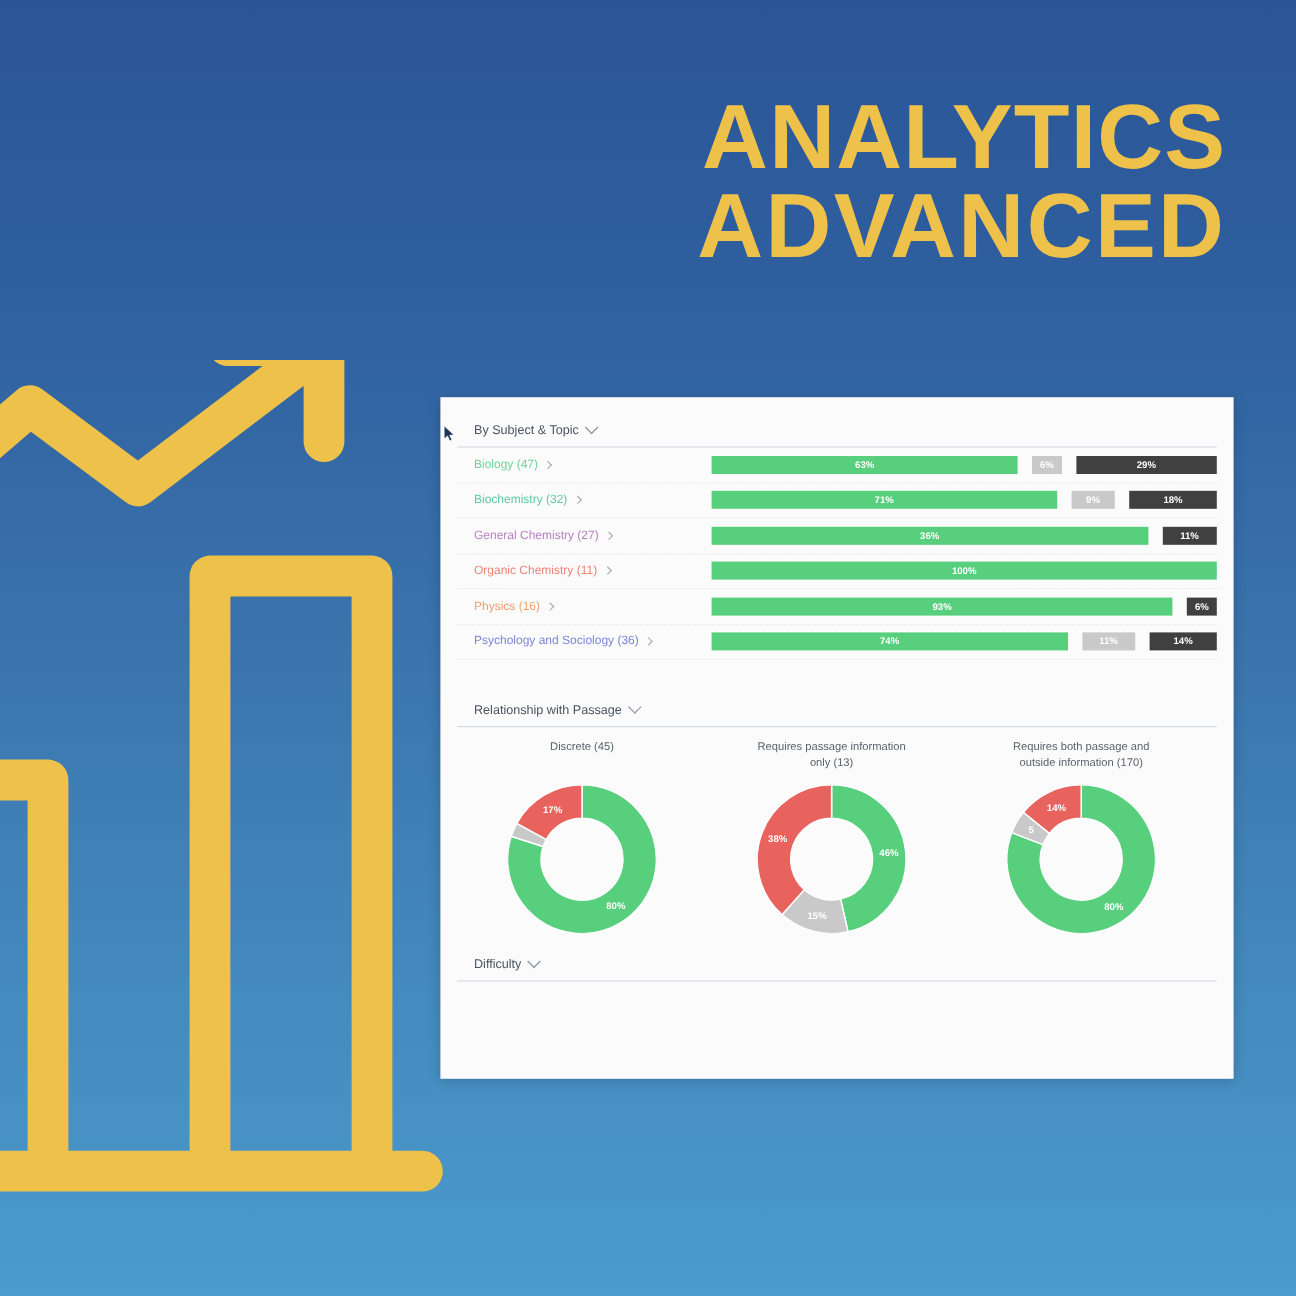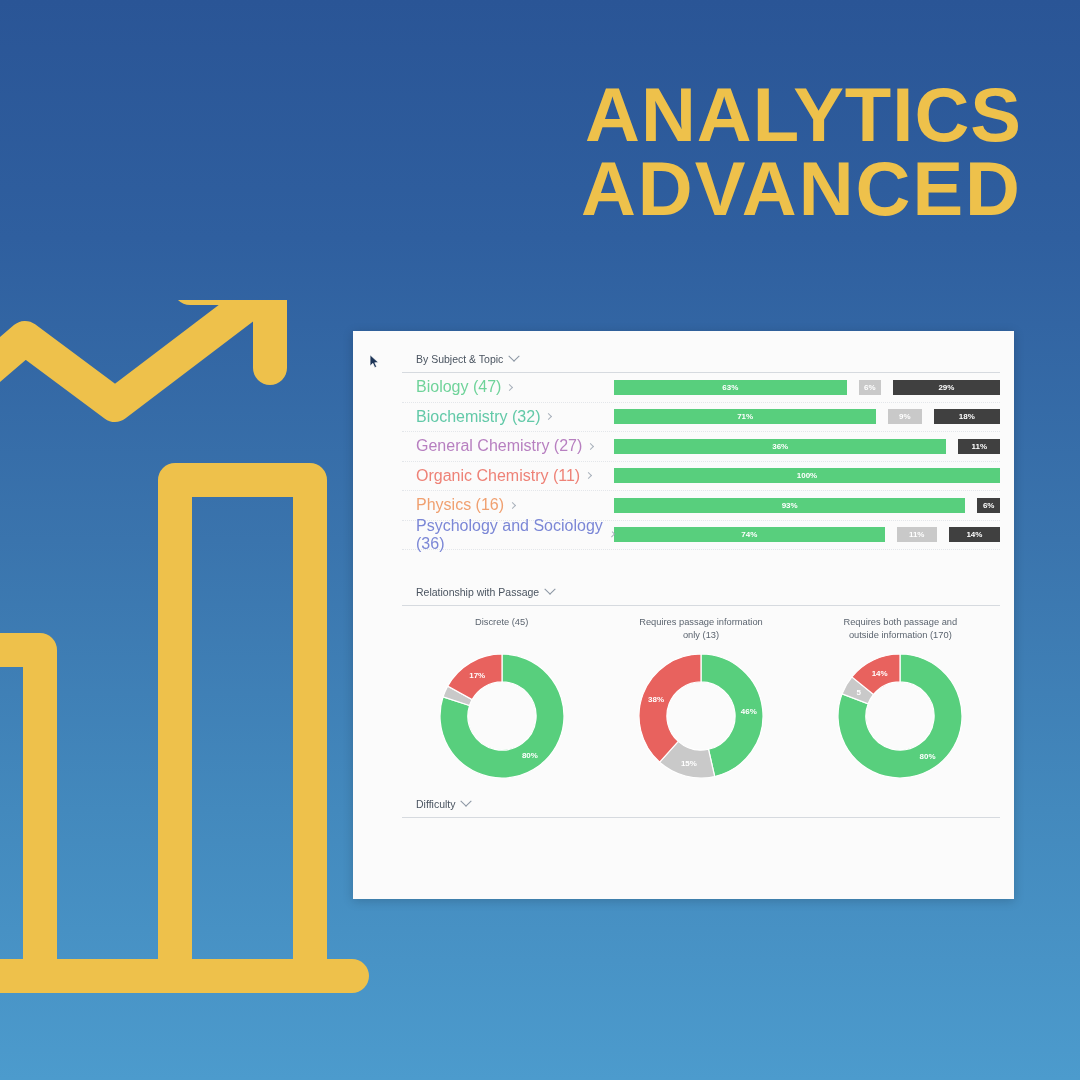--- a/index.html
+++ b/index.html
@@ -26,26 +26,25 @@
     font-weight:bold;
     font-size:76px;
     line-height:0.98;
     letter-spacing:1px;
   }
   .headline .l2 { display:block; letter-spacing:2px; }
 
   
   .card {
     position:absolute;
-    left:353px; top:331px;
+    left:367px; top:331px;
     width:661px; height:568px;
     background:#fbfbfb;
     box-shadow:0 2px 10px rgba(0,0,0,0.18);
     overflow:hidden;
-    padding-left:35px;
   }
   .card-inner { padding:0 14px; }
 
   .section-head {
     display:flex; align-items:center; gap:7px;
     font-size:10.5px; color:#4a5460;
     padding:22px 0 7px 14px;
   }
   .section-head.tight { padding-top:14px; }
   .chev {
@@ -56,21 +55,21 @@
   .rule { height:1px; background:#d6dadf; margin:0 0 0 0; }
 
   
   .row {
     display:flex; align-items:center;
     height:29.5px;
     border-bottom:1px dotted #e3e6ea;
   }
   .row-label {
     width:212px; flex:none;
-    font-size:16px;
+    font-size:10px;
     display:flex; align-items:center; gap:6px;
     padding-left:14px;
   }
   .arrow-r {
     display:inline-block; width:5px; height:5px;
     border-top:1.2px solid #9aa4b0; border-right:1.2px solid #9aa4b0;
     transform:rotate(45deg);
     opacity:.85;
   }
   .bar {

